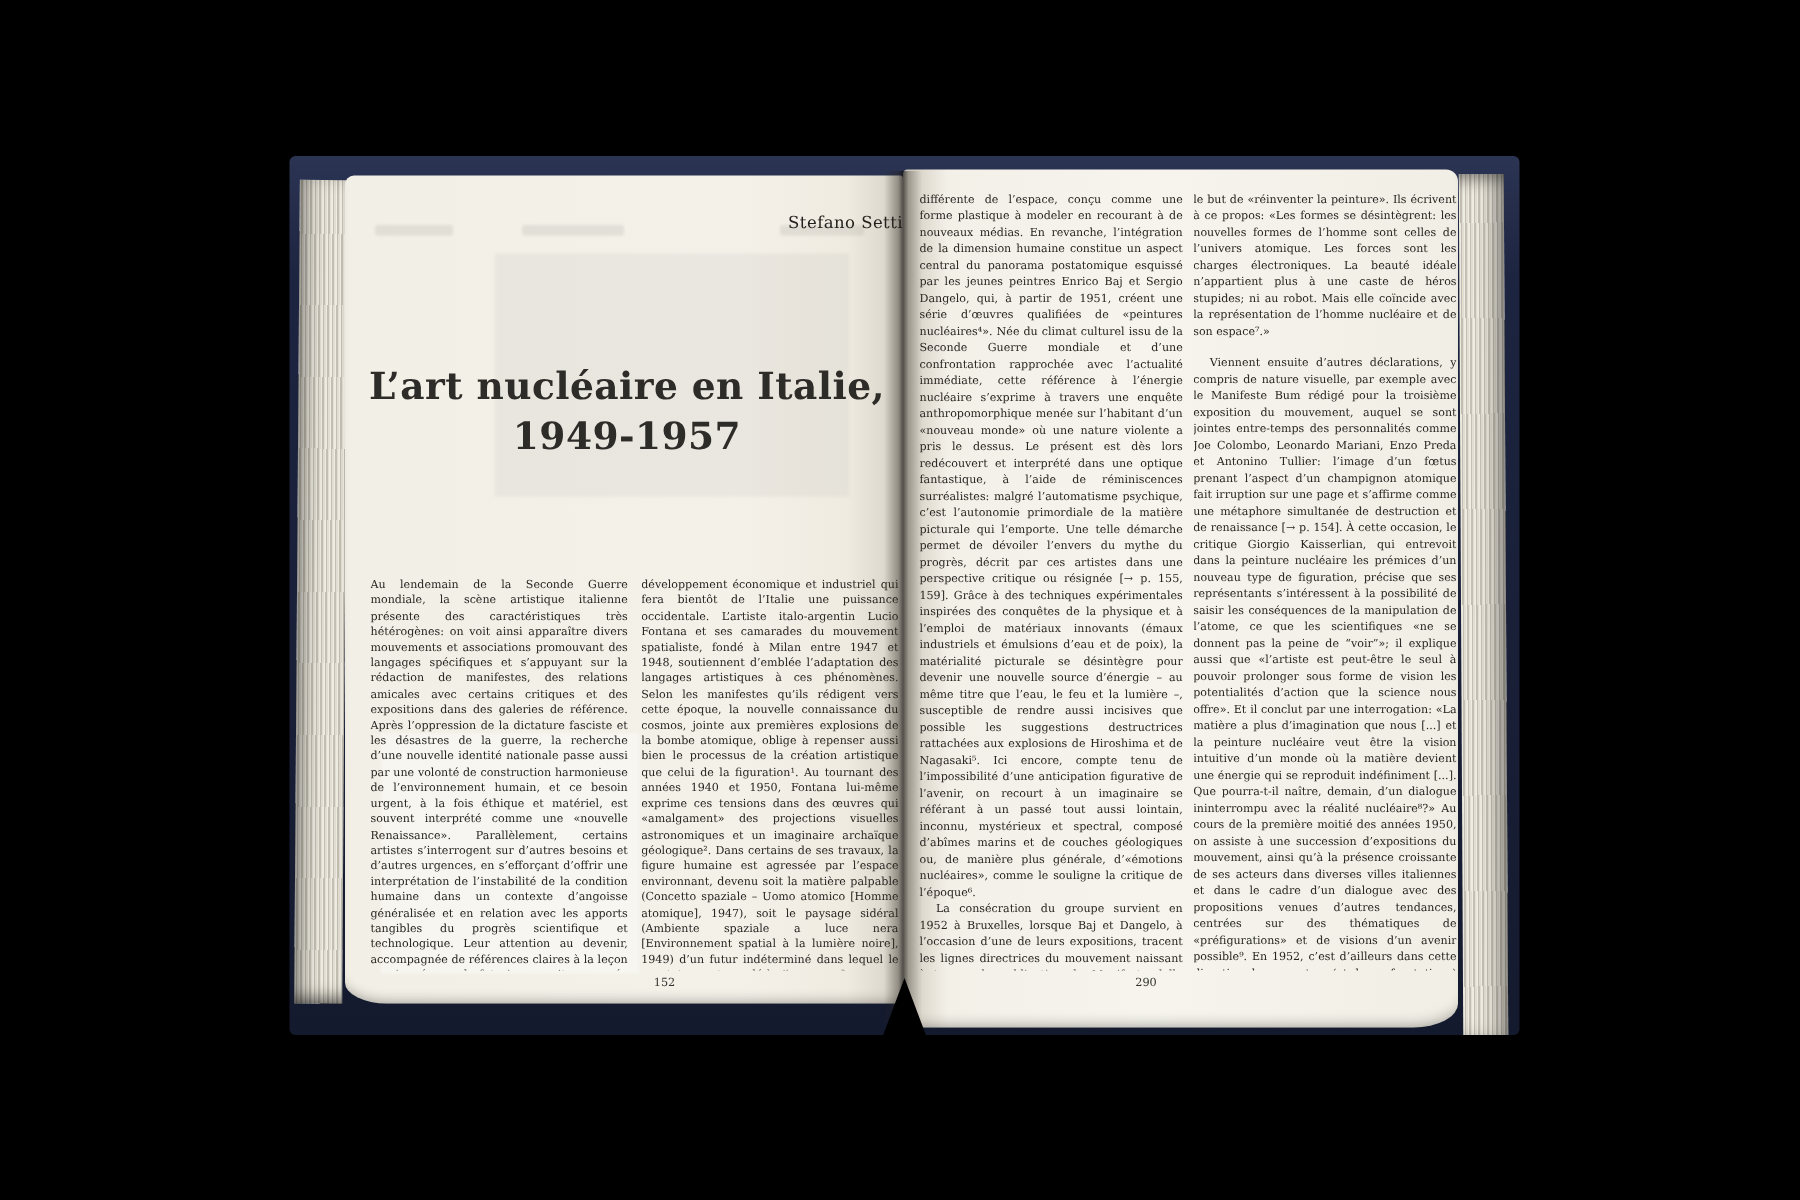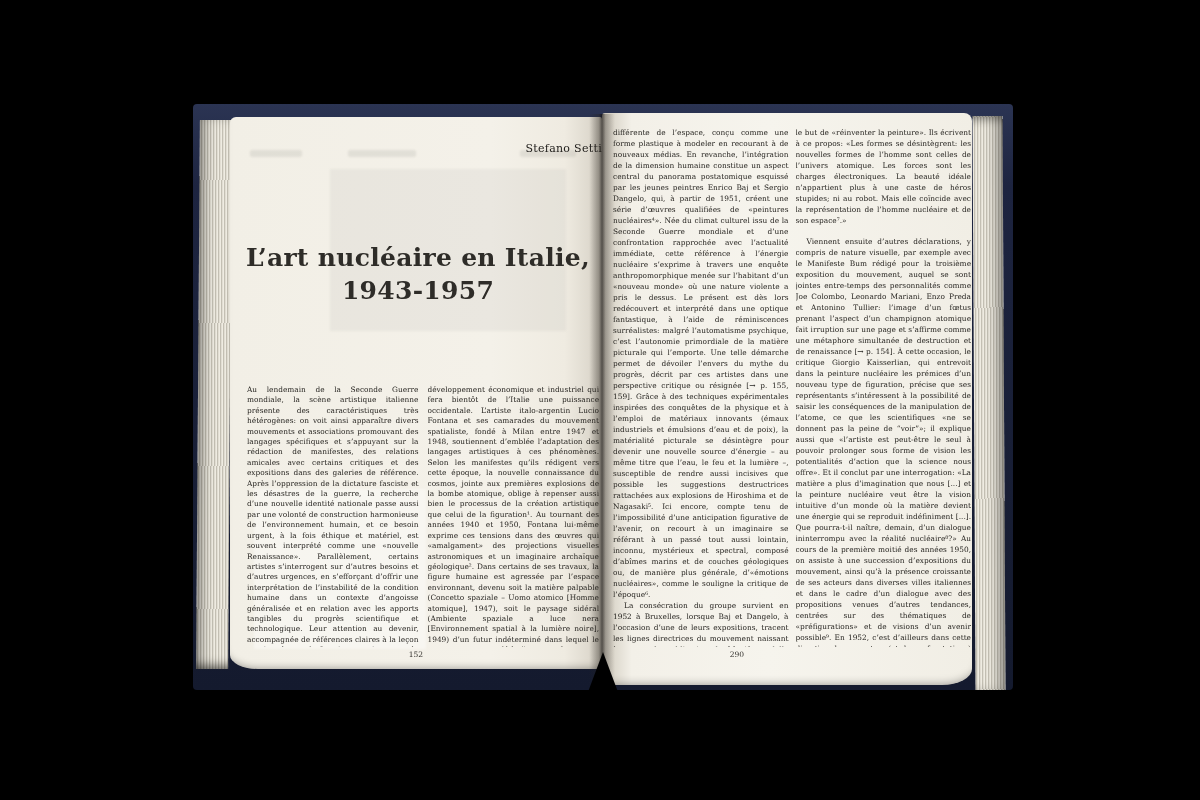--- a/index.html
+++ b/index.html
@@ -64,21 +64,21 @@
   .cols{position:absolute;display:flex;z-index:2;}
   .page-left .cols{left:17px;top:268px;width:352px;height:262px;gap:9px;}
   .page-right .cols{left:11px;top:14px;width:358px;height:520px;gap:7px;}
   .col{flex:1 1 0;overflow:hidden;color:#262420;text-align:justify;
        hyphens:auto;-webkit-hyphens:auto;}
   .page-left .col{font-size:7.4px;line-height:10.4px;}
   .page-right .col{font-size:7.4px;line-height:11px;}
   .col p{margin:0;}
   .col p + p{text-indent:11px;}
   .col.gap-paras p + p{margin-top:10px;}
-  .folio{position:absolute;z-index:2;font-size:7.5px;color:#33312d;text-align:center;}
+  .folio{position:absolute;z-index:2;font-size:7.5px;color:#33312d;text-align:center;padding-left:27px;}
   .page-left .folio{left:0;top:533px;width:100%;}
   .page-right .folio{left:0;top:537px;width:270px;}
 </style>
 </head>
 <body>
 
 <div class="scene">
   <div class="book">
     <div class="cover"></div>
     <div class="edges edges-left"></div>
@@ -86,21 +86,21 @@
 
     <div class="page page-left">
       <div class="ghost ghost-a"></div>
       <div class="ghost ghost-b"></div>
       <div class="ghost-bar gb1"></div>
       <div class="ghost-bar gb2"></div>
       <div class="ghost-bar gb3"></div>
 
       <div class="running-head">Stefano Setti</div>
 
-      <h1 class="title"><span>L’art nucléaire en Italie,</span><br><span>1943-1957</span></h1>
+      <h1 class="title"><span>L’art nucléaire en Italie,</span><br><span>1949-1957</span></h1>
 
       <div class="cols">
         <div class="col" lang="fr">
             <p>Au lendemain de la Seconde Guerre mondiale, la scène artistique italienne présente des caractéristiques très hétérogènes: on voit ainsi apparaître divers mouvements et associations promouvant des langages spécifiques et s’appuyant sur la rédaction de manifestes, des relations amicales avec certains critiques et des expositions dans des galeries de référence. Après l’oppression de la dictature fasciste et les désastres de la guerre, la recherche d’une nouvelle identité nationale passe aussi par une volonté de construction harmonieuse de l’environnement humain, et ce besoin urgent, à la fois éthique et matériel, est souvent interprété comme une «nouvelle Renaissance». Parallèlement, certains artistes s’interrogent sur d’autres besoins et d’autres urgences, en s’efforçant d’offrir une interprétation de l’instabilité de la condition humaine dans un contexte d’angoisse généralisée et en relation avec les apports tangibles du progrès scientifique et technologique. Leur attention au devenir, accompagnée de références claires à la leçon passionnée que le futurisme avait consacrée au premier âge du machinisme, consiste désormais en une lecture critique du</p>
           </div>
         <div class="col" lang="fr">
             <p>développement économique et industriel qui fera bientôt de l’Italie une puissance occidentale. L’artiste italo-argentin Lucio Fontana et ses camarades du mouvement spatialiste, fondé à Milan entre 1947 et 1948, soutiennent d’emblée l’adaptation des langages artistiques à ces phénomènes. Selon les manifestes qu’ils rédigent vers cette époque, la nouvelle connaissance du cosmos, jointe aux premières explosions de la bombe atomique, oblige à repenser aussi bien le processus de la création artistique que celui de la figuration¹. Au tournant des années 1940 et 1950, Fontana lui-même exprime ces tensions dans des œuvres qui «amalgament» des projections visuelles astronomiques et un imaginaire archaïque géologique². Dans certains de ses travaux, la figure humaine est agressée par l’espace environnant, devenu soit la matière palpable (Concetto spaziale – Uomo atomico [Homme atomique], 1947), soit le paysage sidéral (Ambiente spaziale a luce nera [Environnement spatial à la lumière noire], 1949) d’un futur indéterminé dans lequel le spectateur est appelé à s’immerger³.</p>
           </div>
       </div>
 

